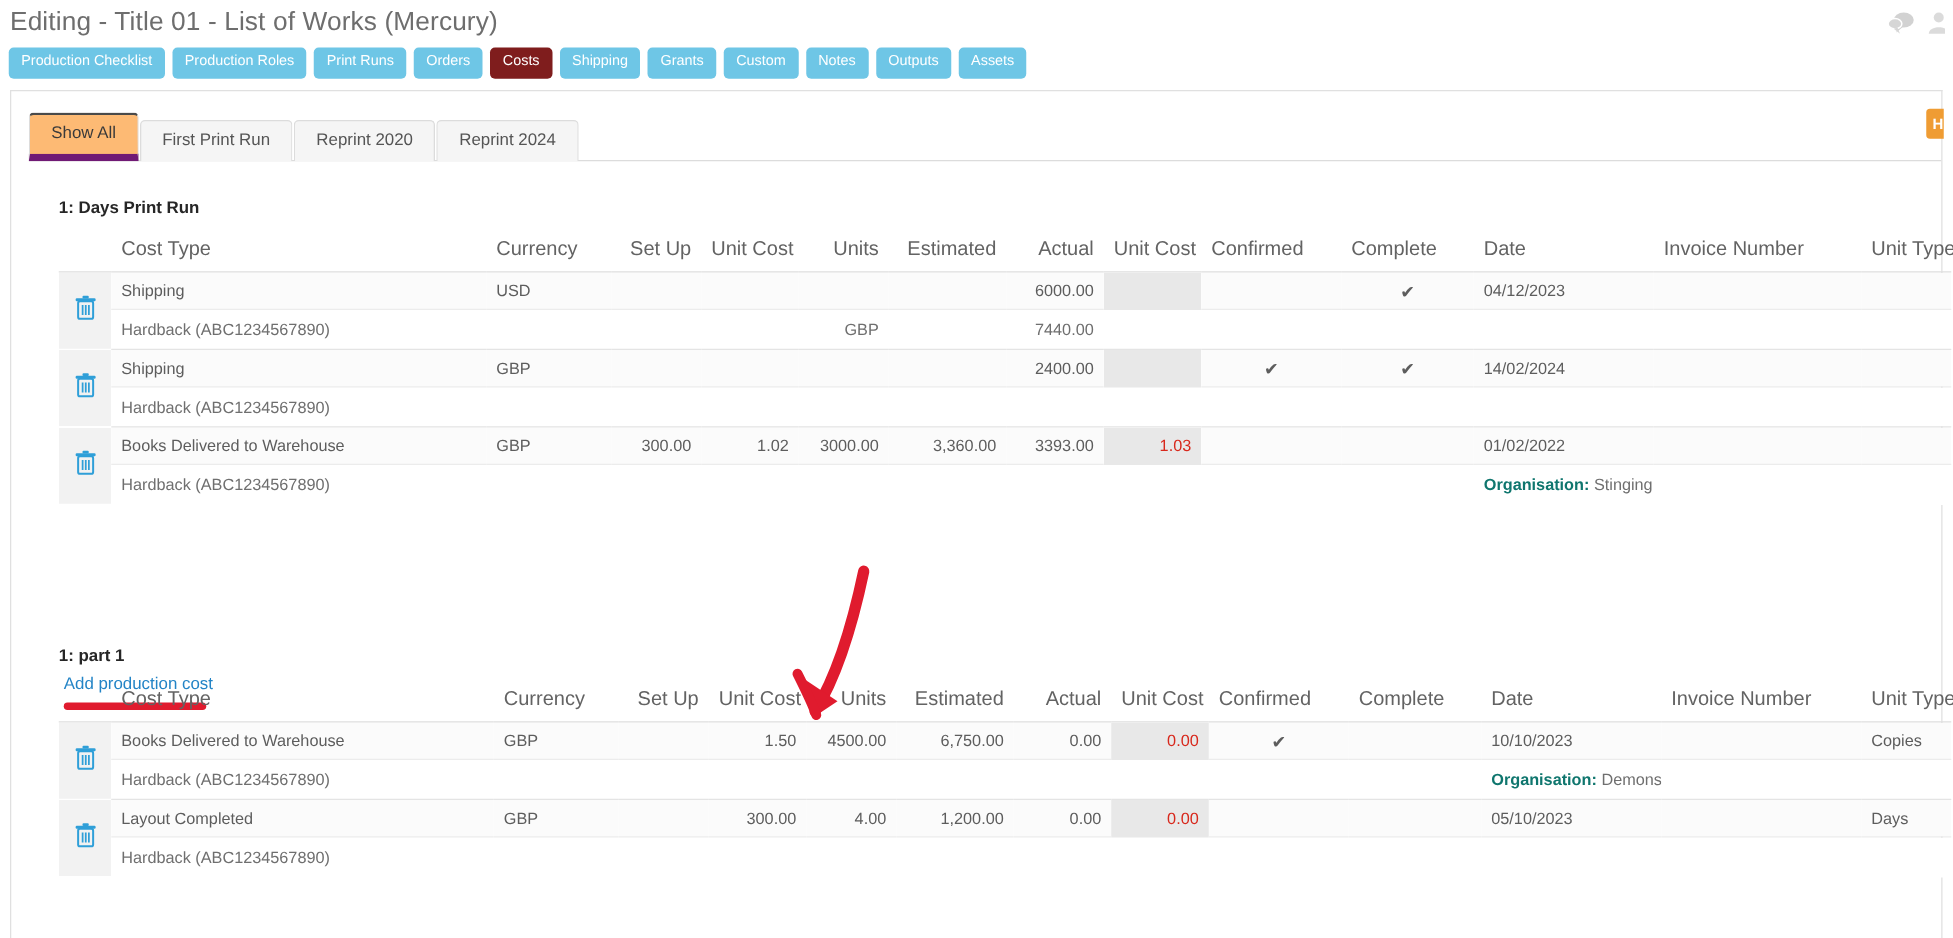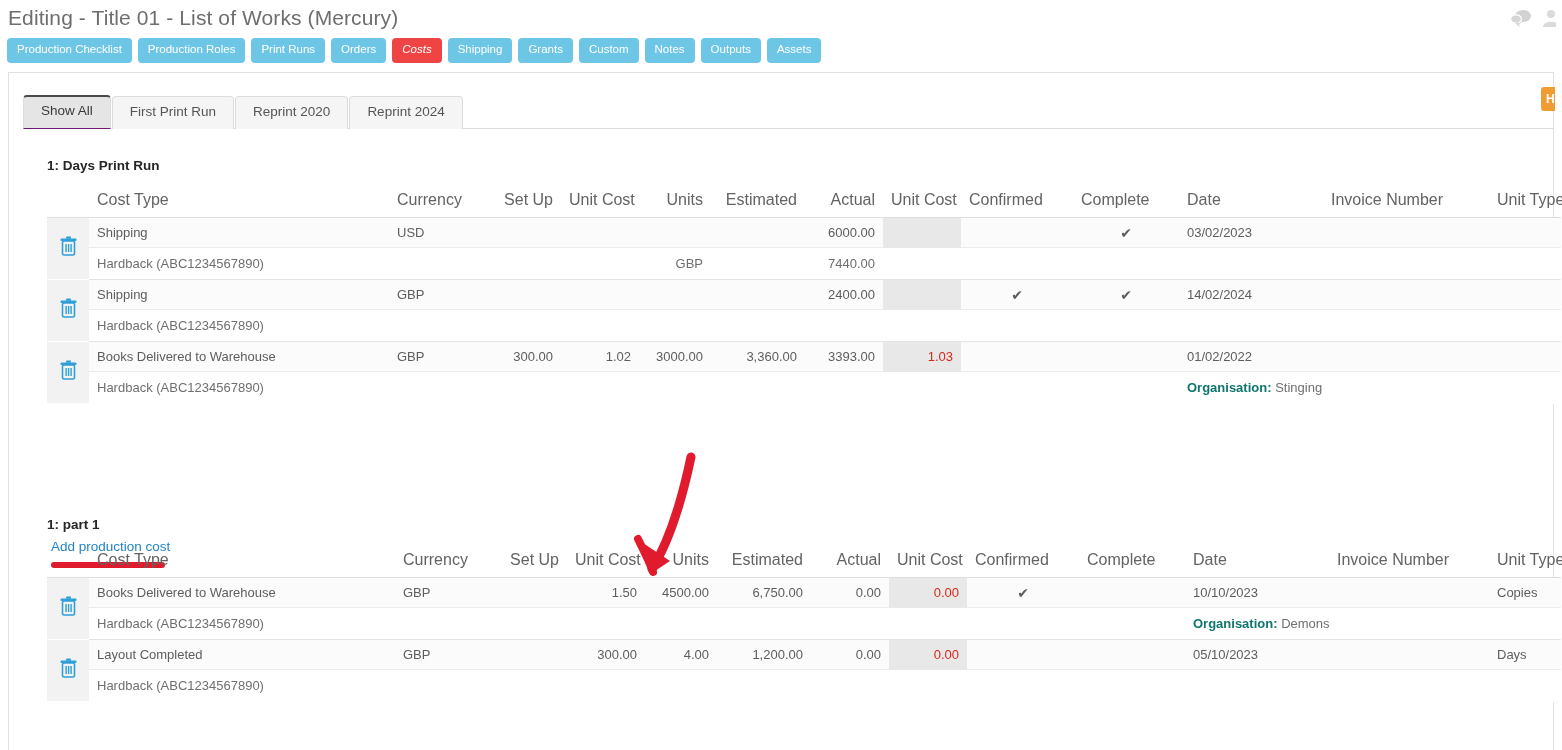--- a/index.html
+++ b/index.html
@@ -41,21 +41,21 @@
     background: #6ec6e6;
     color: #ffffff;
     border-radius: 4px;
     font-size: 11.5px;
     padding: 6px 10px 7px 10px;
     line-height: 1;
     white-space: nowrap;
     cursor: pointer;
     user-select: none;
   }
-  .mod-tab.active { background: #ef4444; font-style: italic; }
+  .mod-tab.active { background: #7f1d1d; }
 
   
   #panel {
     position: absolute;
     left: 8px; top: 72px;
     width: 1546px;
     height: 690px;
     background: #ffffff;
     border: 1px solid #e0e0e0;
     border-bottom: none;
@@ -95,24 +95,24 @@
     border-bottom: none;
     border-radius: 4px 4px 0 0;
     margin-right: 1px;
     cursor: pointer;
     line-height: 1.1;
     position: relative;
     top: 1px;
     white-space: nowrap;
   }
   .sub-tab.active {
-    background: #e5e5e5;
+    background: #fdba74;
     color: #3a3a3a;
     border-top: 2px solid #4a4a4a;
-    border-bottom: 1px solid #701a75;
+    border-bottom: 6px solid #701a75;
     padding-top: 7px;
   }
 
   
   .section-title {
     position: absolute;
     left: 38px;
     font-size: 13.5px;
     font-weight: bold;
     color: #262626;
@@ -295,21 +295,21 @@
         <td class="l sep link">Shipping</td>
         <td class="l sep">USD</td>
         <td class="sep"></td>
         <td class="sep"></td>
         <td class="sep"></td>
         <td class="sep"></td>
         <td class="sep">6000.00</td>
         <td class="unitcost2 blank"></td>
         <td class="c sep check"></td>
         <td class="c sep check">✔</td>
-        <td class="l sep">03/02/2023</td>
+        <td class="l sep">04/12/2023</td>
         <td class="l sep"></td>
         <td class="l sep"></td>
       </tr>
       <tr class="sub-row bordered group-end">
         <td class="l">Hardback (ABC1234567890)</td>
         <td></td>
           <td></td>
           <td></td>
         <td>GBP</td>
         <td></td>

